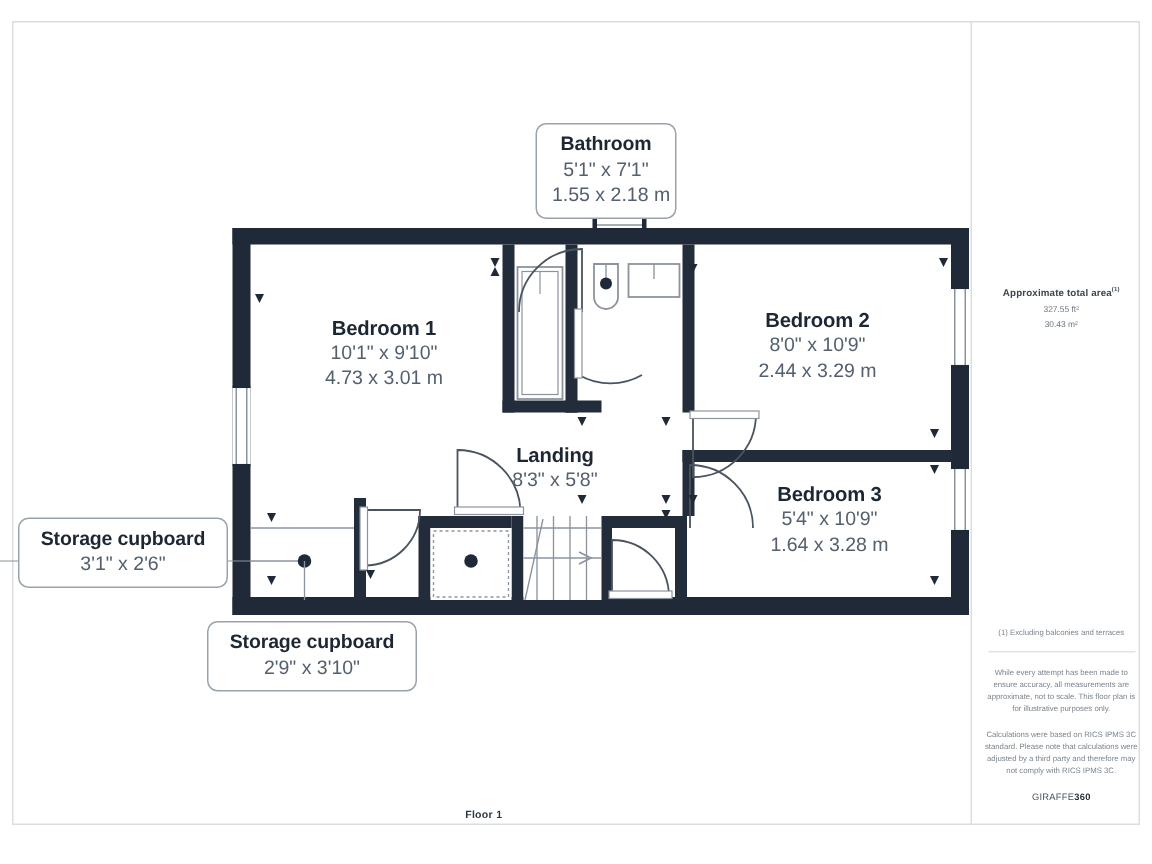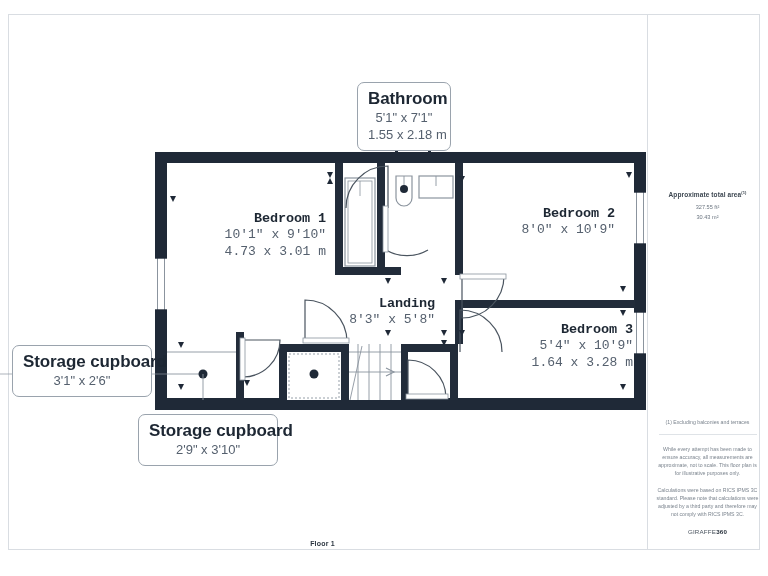--- a/index.html
+++ b/index.html
@@ -37,24 +37,23 @@
   
   #plan-svg {
     position: absolute;
     left: 0; top: 0;
     width: 768px; height: 576px;
     pointer-events: none;
   }
   
   .room-label {
     position: absolute;
-    text-align: right;
+    text-align: center;
     line-height: 1.28;
     white-space: nowrap;
-    font-family: Liberation Mono, monospace;
   }
   .room-label .rl-name {
     font-size: 13.5px;
     font-weight: bold;
     color: #1d2733;
     letter-spacing: -0.1px;
   }
   .room-label .rl-dim {
     font-size: 13px;
     color: #55606e;
@@ -64,21 +63,21 @@
     background: #ffffff;
     border: 1px solid #9aa3ad;
     border-radius: 7px;
     padding: 5px 10px 6px 10px;
     text-align: center;
     line-height: 1.3;
     white-space: nowrap;
     box-sizing: border-box;
   }
   .callout .rl-name {
-    font-size: 17px;
+    font-size: 13px;
     font-weight: bold;
     color: #1d2733;
     letter-spacing: -0.1px;
     display: block;
   }
   .callout .rl-dim {
     font-size: 13px;
     color: #55606e;
     display: block;
   }
@@ -326,23 +325,24 @@
 
   <div class="room-label" style="left:186px; top:210px; width:140px;">
     <div class="rl-name">Bedroom 1</div>
     <div class="rl-dim">10'1" x 9'10"</div>
     <div class="rl-dim">4.73 x 3.01 m</div>
   </div>
 
   <div class="room-label" style="left:475px; top:205px; width:140px;">
     <div class="rl-name">Bedroom 2</div>
     <div class="rl-dim">8'0" x 10'9"</div>
-  </div>
-
-  <div class="room-label" style="left:493px; top:321px; width:140px;">
+    <div class="rl-dim">2.44 x 3.29 m</div>
+  </div>
+
+  <div class="room-label" style="left:483px; top:321px; width:140px;">
     <div class="rl-name">Bedroom 3</div>
     <div class="rl-dim">5'4" x 10'9"</div>
     <div class="rl-dim">1.64 x 3.28 m</div>
   </div>
 
   <div class="room-label" style="left:305px; top:295px; width:130px;">
     <div class="rl-name">Landing</div>
     <div class="rl-dim">8'3" x 5'8"</div>
   </div>
 

